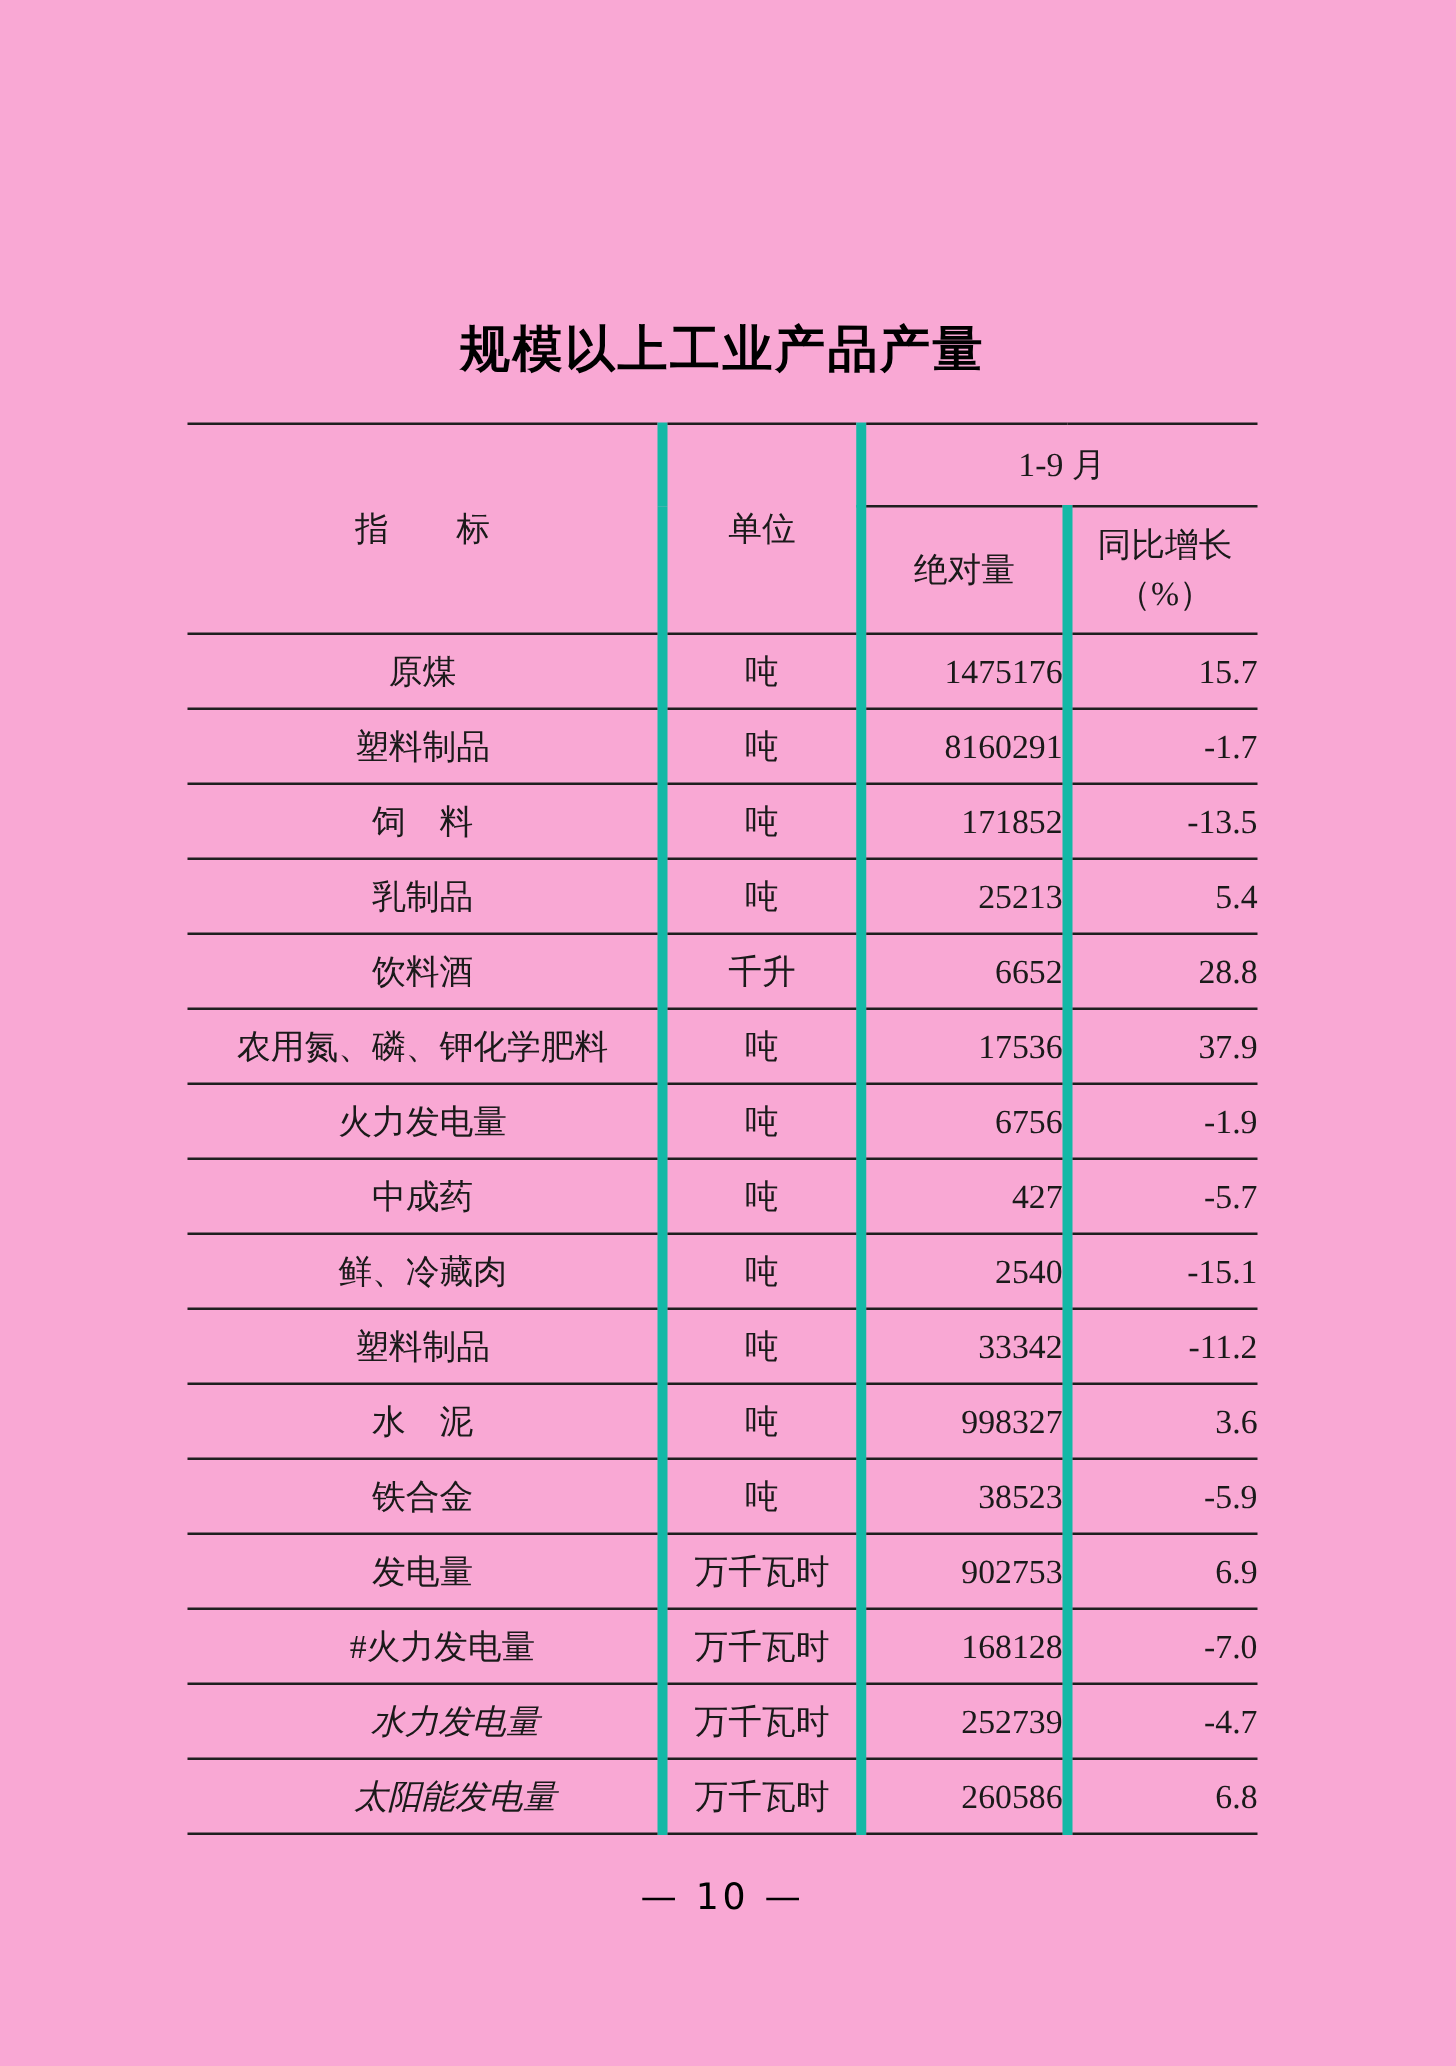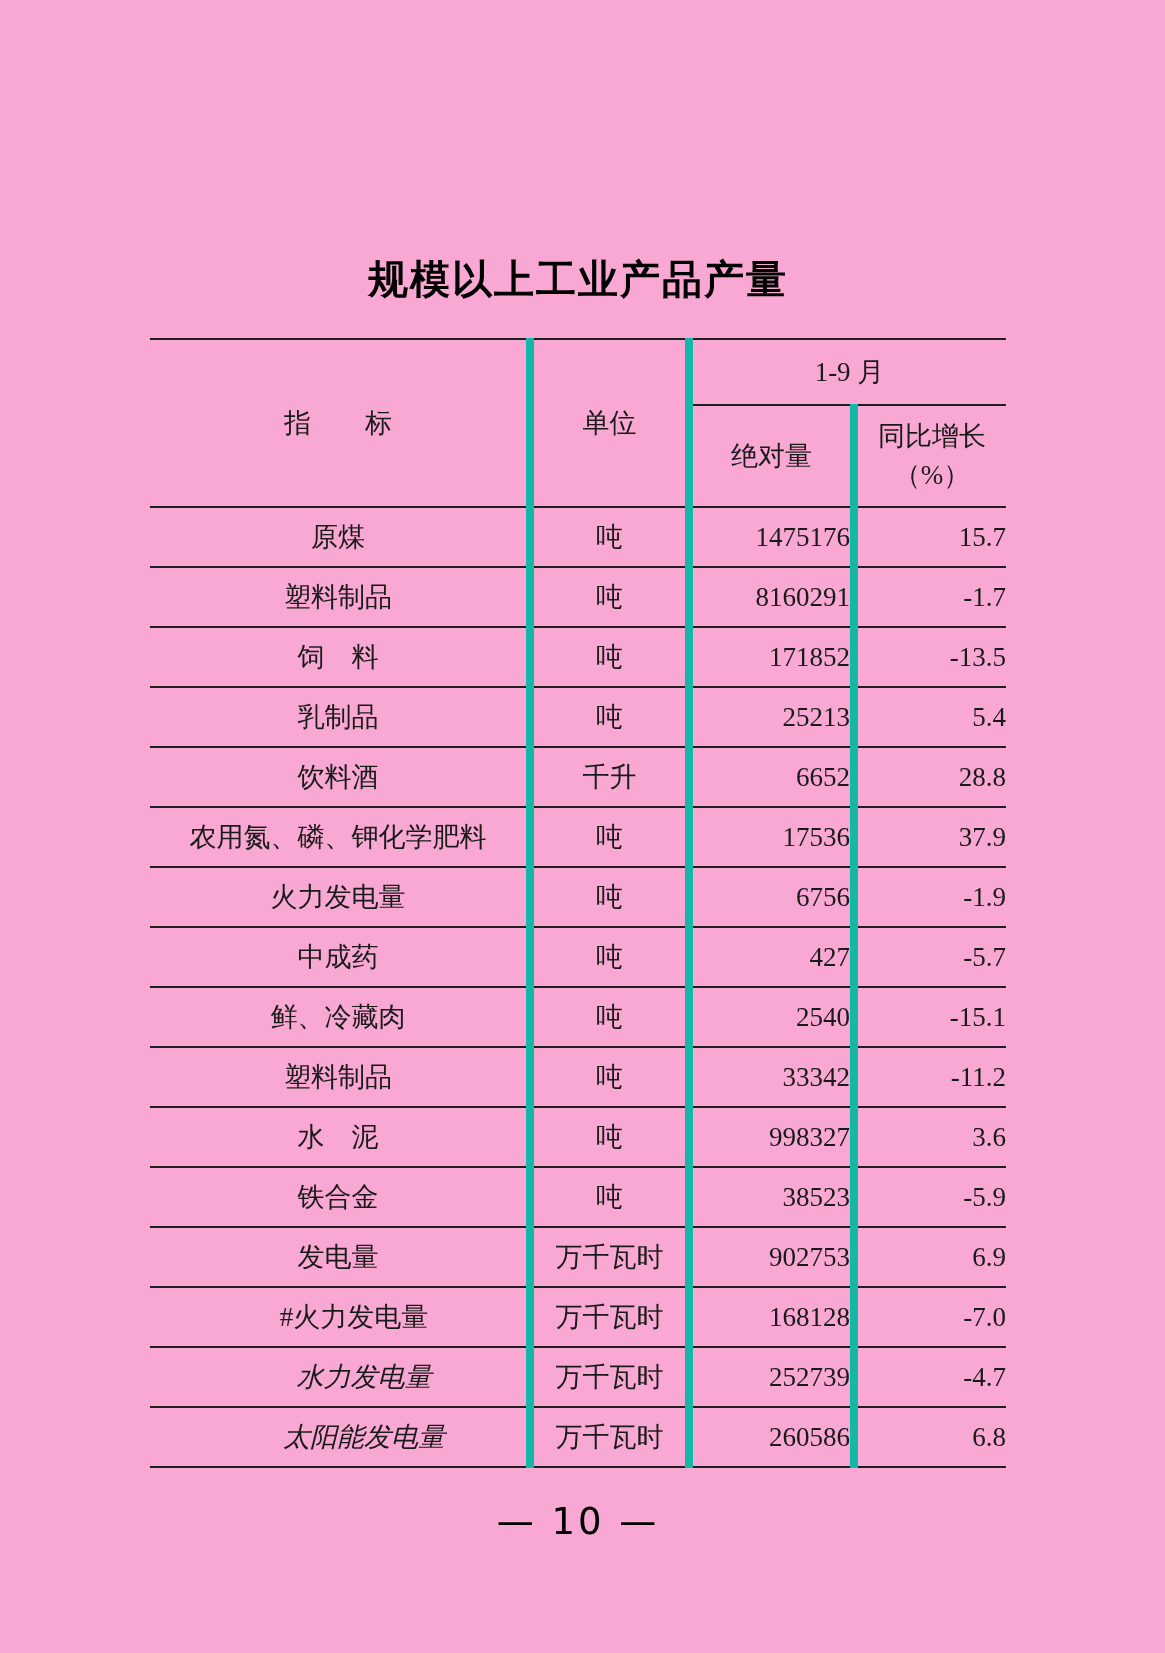--- a/index.html
+++ b/index.html
@@ -56,21 +56,21 @@
   td.c-ind { text-align: center; padding-left: 22px; }
   tr.indent-1 td.c-ind { padding-left: 32px; margin-top: 24px; }
   tr.indent-2 td.c-ind { padding-left: 52px; font-style: italic; }
   td.c-unit { text-align: center; }
   td.c-abs { text-align: right; padding-right: 32px; }
   td.c-gro { text-align: right; padding-right: 18px; }
   .footer {
     margin-top: 32px;
     text-align: center;
     font-family: "DejaVu Sans", sans-serif;
-    font-size: 37px;
+    font-size: 29px;
     letter-spacing: 3px;
     color: #000000;
   }
 </style>
 </head>
 <body>
 
 <div class="page">
   <div class="content">
 

